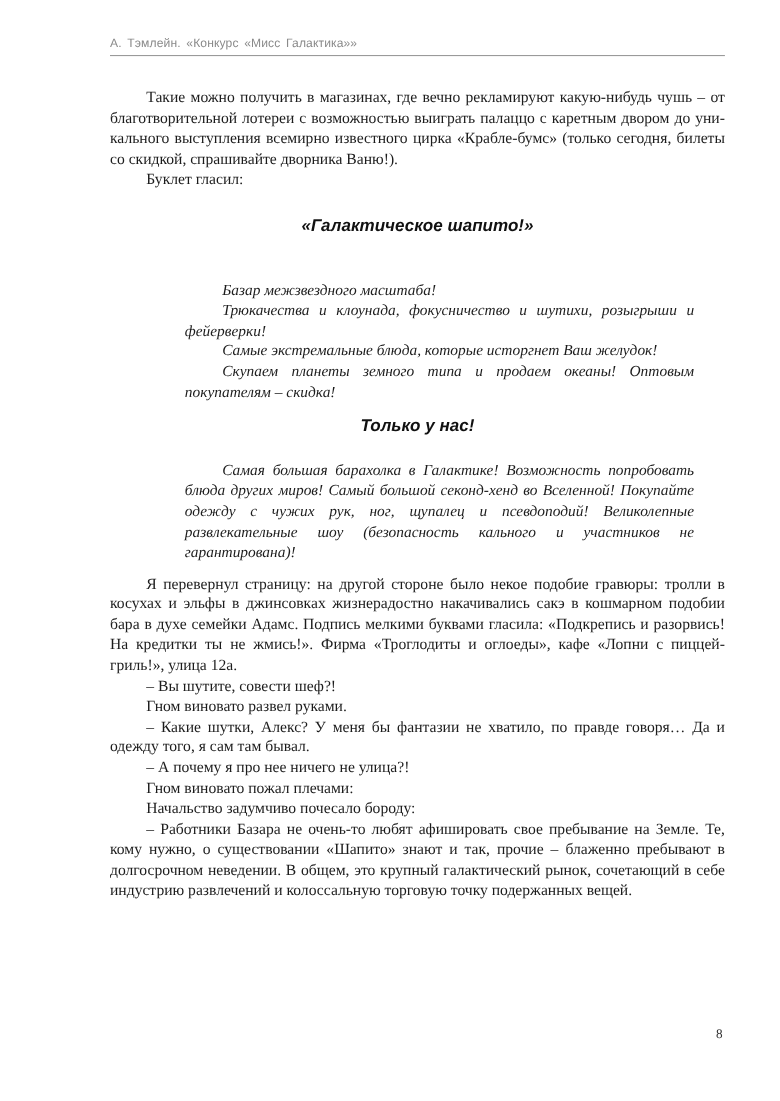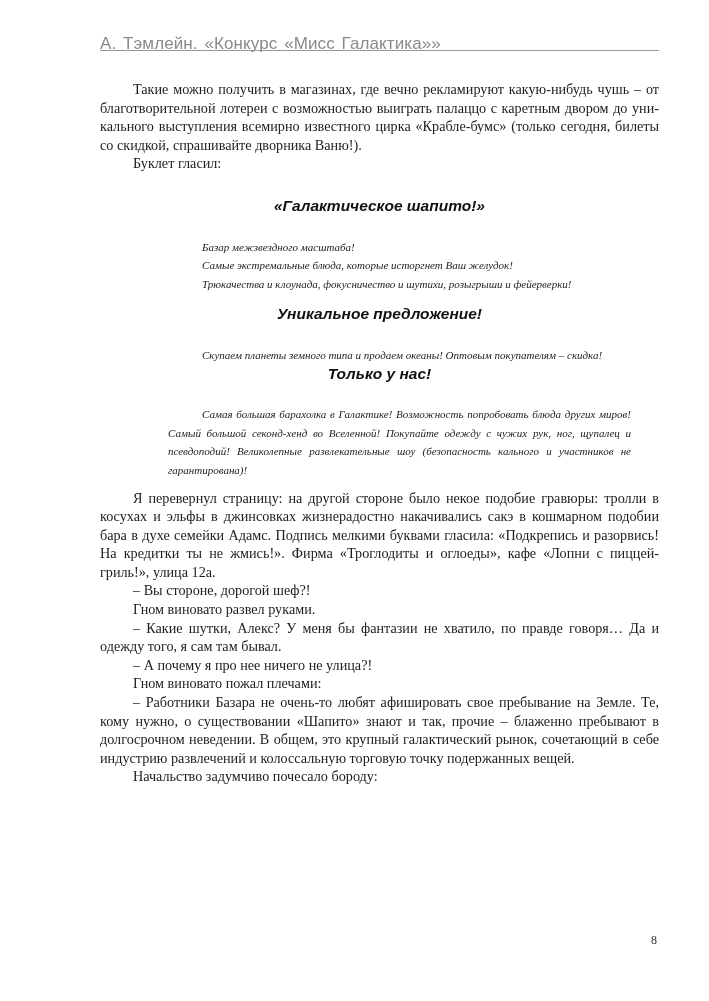--- a/index.html
+++ b/index.html
@@ -13,21 +13,21 @@
       position: relative;
       overflow: hidden;
       color: #1a1a1a;
     }
     .running-header {
       position: absolute;
       left: 100px;
       top: 34px;
       width: 559px;
       font-family: "Liberation Sans", sans-serif;
-      font-size: 17px;
+      font-size: 11px;
       color: #8a8a8a;
       letter-spacing: 0.1px;
       word-spacing: 2px;
     }
     .header-rule {
       position: absolute;
       left: 100px;
       top: 50px;
       width: 559px;
       height: 0;
@@ -51,28 +51,28 @@
     }
     .sec-title {
       font-family: "Liberation Sans", sans-serif;
       font-weight: bold;
       font-style: italic;
       font-size: 15.5px;
       text-align: center;
       color: #111;
       margin: 0;
     }
-    .t1 { margin-top: 24px; margin-bottom: 22px; }
+    .t1 { margin-top: 24px; margin-bottom: 40px; }
     .t2 { margin-top: 12px; margin-bottom: 22px; }
-    .t3 { margin-bottom: 22px; }
+    .t3 { margin-top: 12px; margin-bottom: 22px; }
     .ad-block {
       margin-left: 68px;
       margin-right: 28px;
       font-style: italic;
-      font-size: 11px;
+      font-size: 14px;
       line-height: 18.6px;
     }
     .ad-block .p { text-indent: 34px; }
     .after-block { margin-top: 9px; }
     .page-number {
       position: absolute;
       left: 651px;
       top: 933px;
       font-family: "Liberation Serif", serif;
       font-size: 12px;
@@ -86,39 +86,38 @@
 <div class="header-rule"></div>
 
 <div class="page-body">
 
   <p class="p">Такие можно получить в магазинах, где вечно рекламируют какую-нибудь чушь – от благотворительной лотереи с возможностью выиграть палаццо с каретным двором до уни­кального выступления всемирно известного цирка «Крабле-бумс» (только сегодня, билеты со скидкой, спрашивайте дворника Ваню!).</p>
   <p class="p">Буклет гласил:</p>
 
   <h2 class="sec-title t1">«Галактическое шапито!»</h2>
   <div class="ad-block">
     <p class="p">Базар межзвездного масштаба!</p>
+    <p class="p">Трюкачества и клоунада, фокусничество и шутихи, розыгрыши и фейерверки!</p>
     <p class="p">Самые экстремальные блюда, которые исторгнет Ваш желудок!</p>
-    <p class="p">Трюкачества и клоунада, фокусничество и шутихи, розыгрыши и фейерверки!</p>
   </div>
 
-  <h2 class="sec-title t2">Уникальное предложение!</h2>
   <div class="ad-block">
     <p class="p">Скупаем планеты земного типа и продаем океаны! Оптовым покупателям – скидка!</p>
   </div>
 
   <h2 class="sec-title t3">Только у нас!</h2>
   <div class="ad-block">
     <p class="p">Самая большая барахолка в Галактике! Возможность попробовать блюда других миров! Самый большой секонд-хенд во Вселенной! Покупайте одежду с чужих рук, ног, щупалец и псевдоподий! Великолепные развлекательные шоу (безопасность кального и участников не гарантирована)!</p>
   </div>
 
   <div class="after-block">
     <p class="p">Я перевернул страницу: на другой стороне было некое подобие гравюры: тролли в косухах и эльфы в джинсовках жизнерадостно накачивались сакэ в кошмарном подобии бара в духе семейки Адамс. Подпись мелкими буквами гласила: «Подкрепись и разорвись! На кредитки ты не жмись!». Фирма «Троглодиты и оглоеды», кафе «Лопни с пиццей-гриль!», улица 12а.</p>
-    <p class="p">– Вы стороне, дорогой шеф?!</p>
+    <p class="p">– Вы шутите, совести шеф?!</p>
     <p class="p">Гном виновато развел руками.</p>
     <p class="p">– Какие шутки, Алекс? У меня бы фантазии не хватило, по правде говоря… Да и одежду того, я сам там бывал.</p>
     <p class="p">– А почему я про нее ничего не улица?!</p>
     <p class="p">Гном виновато пожал плечами:</p>
+    <p class="p">Начальство задумчиво почесало бороду:</p>
     <p class="p">– Работники Базара не очень-то любят афишировать свое пребывание на Земле. Те, кому нужно, о существовании «Шапито» знают и так, прочие – блаженно пребывают в долго­срочном неведении. В общем, это крупный галактический рынок, сочетающий в себе инду­стрию развлечений и колоссальную торговую точку подержанных вещей.</p>
-    <p class="p">Начальство задумчиво почесало бороду:</p>
   </div>
 </div>
 
 <div class="page-number">8</div>
 
 </body></html>

